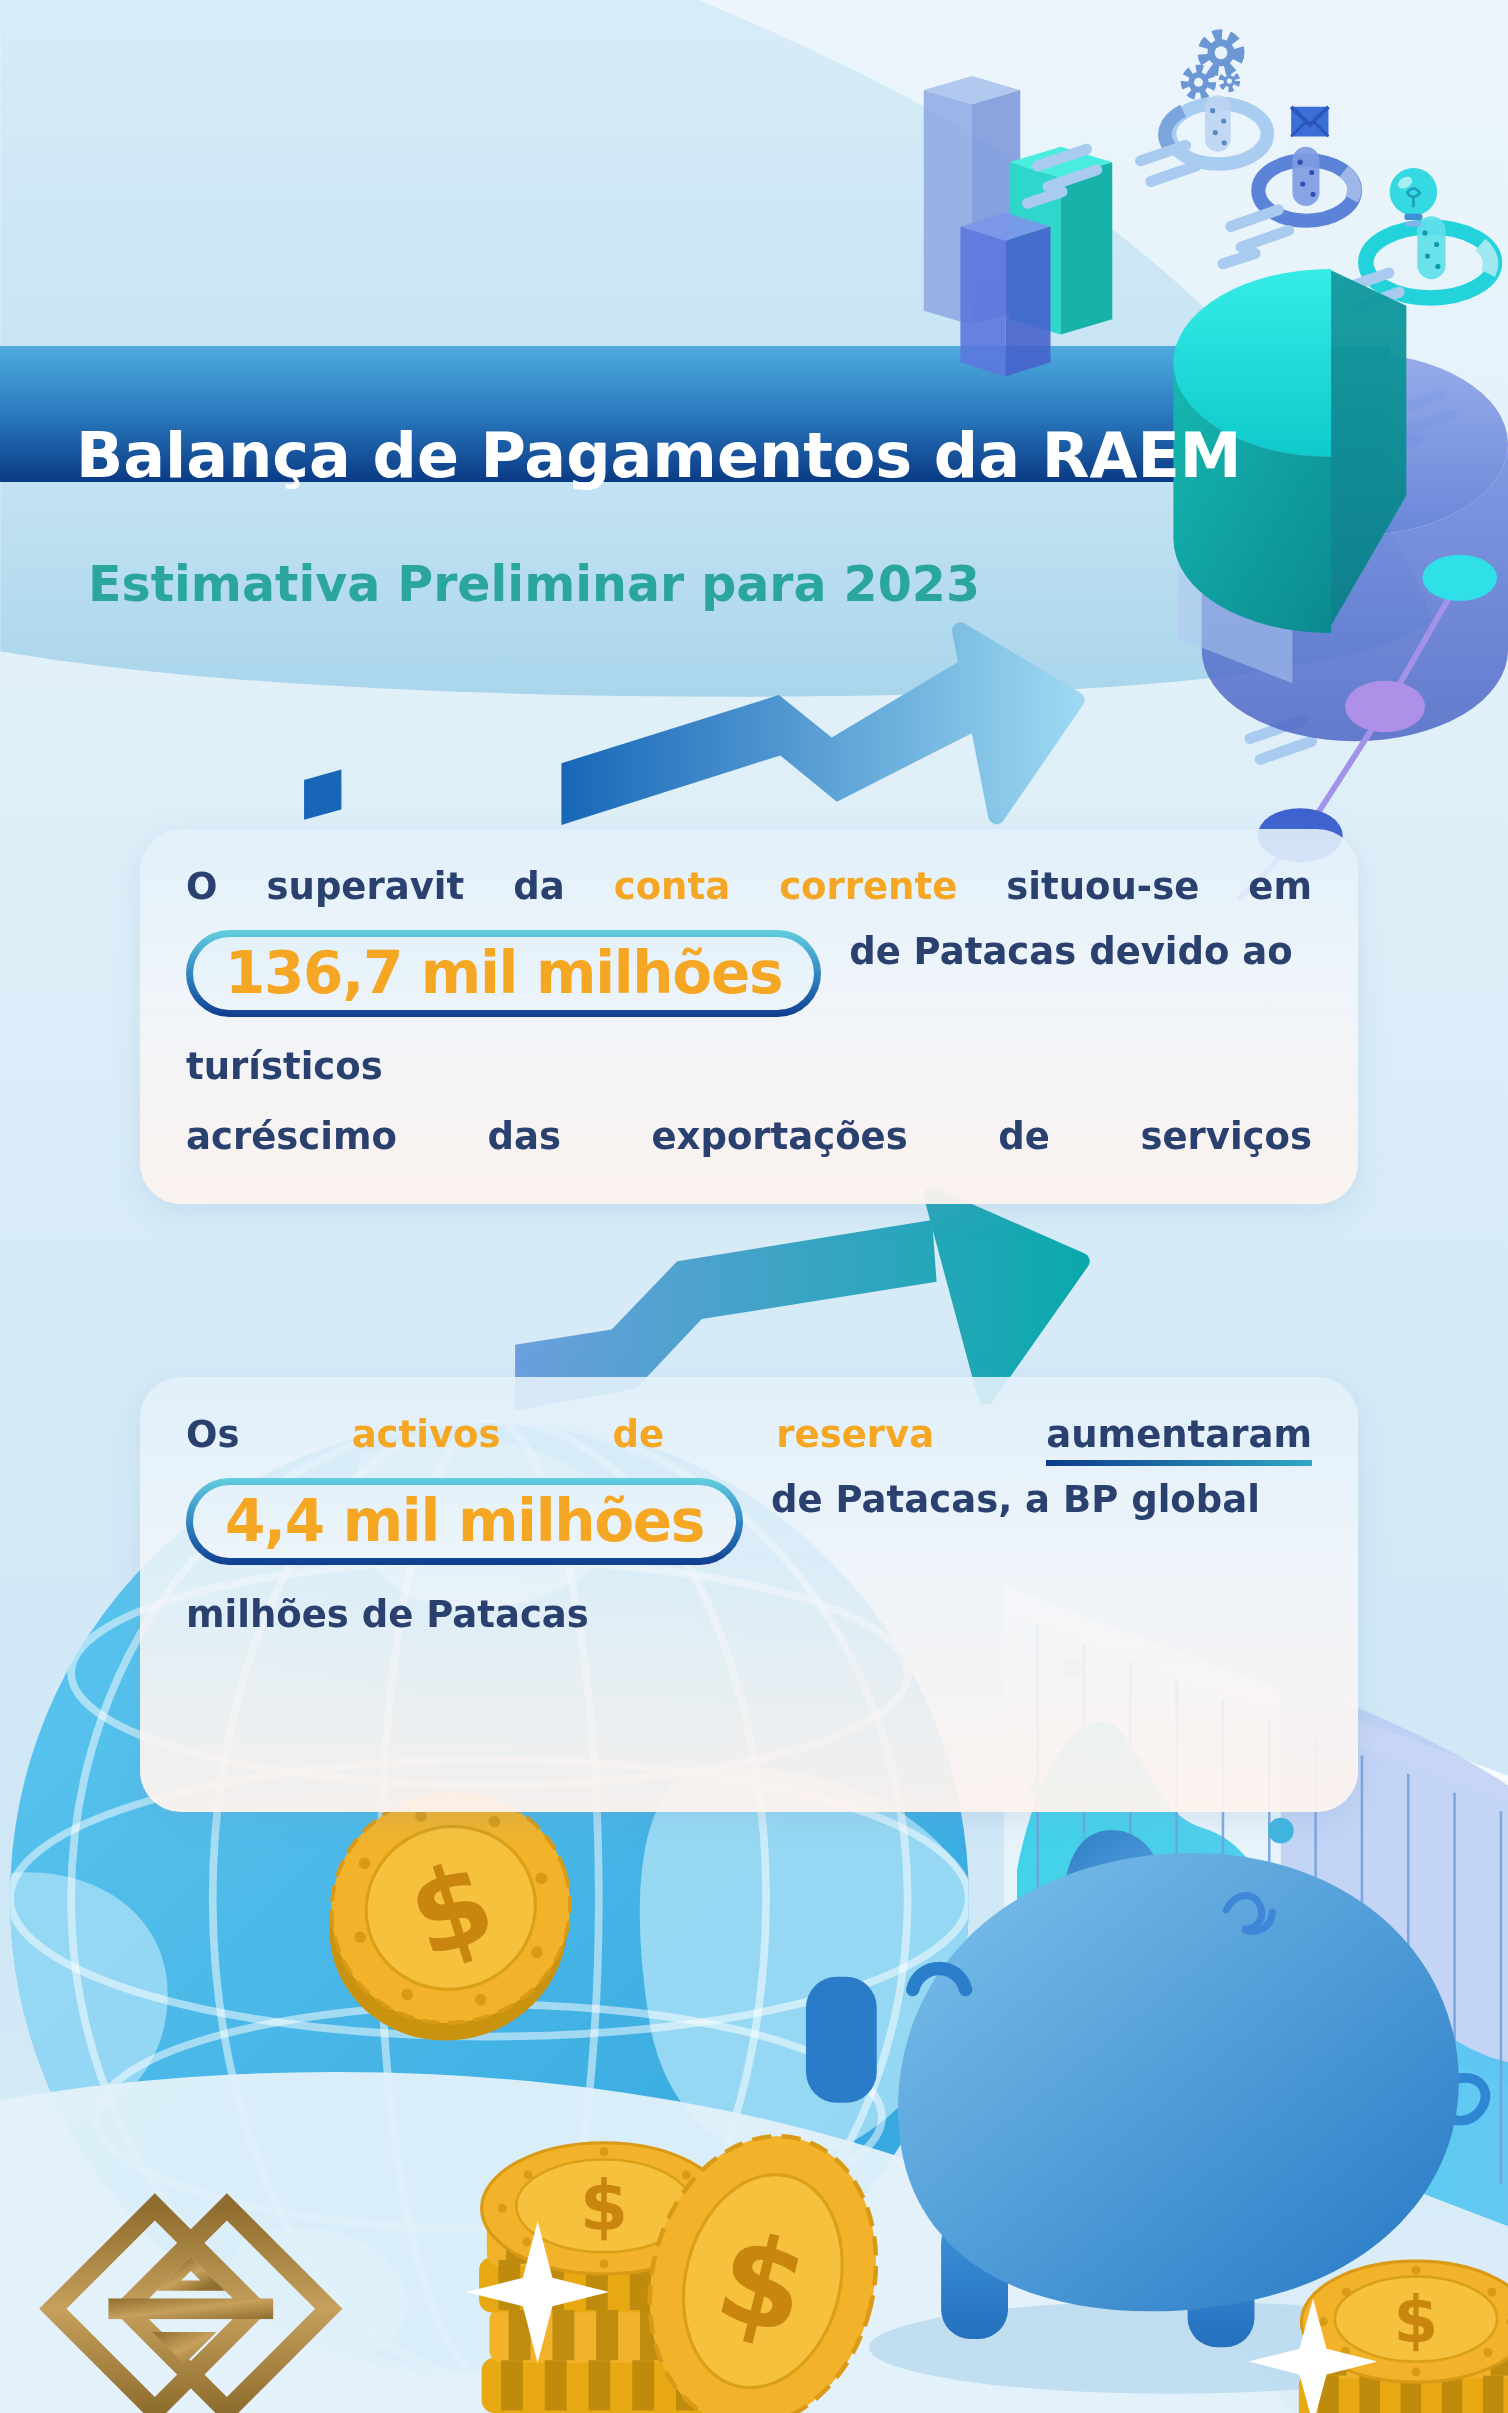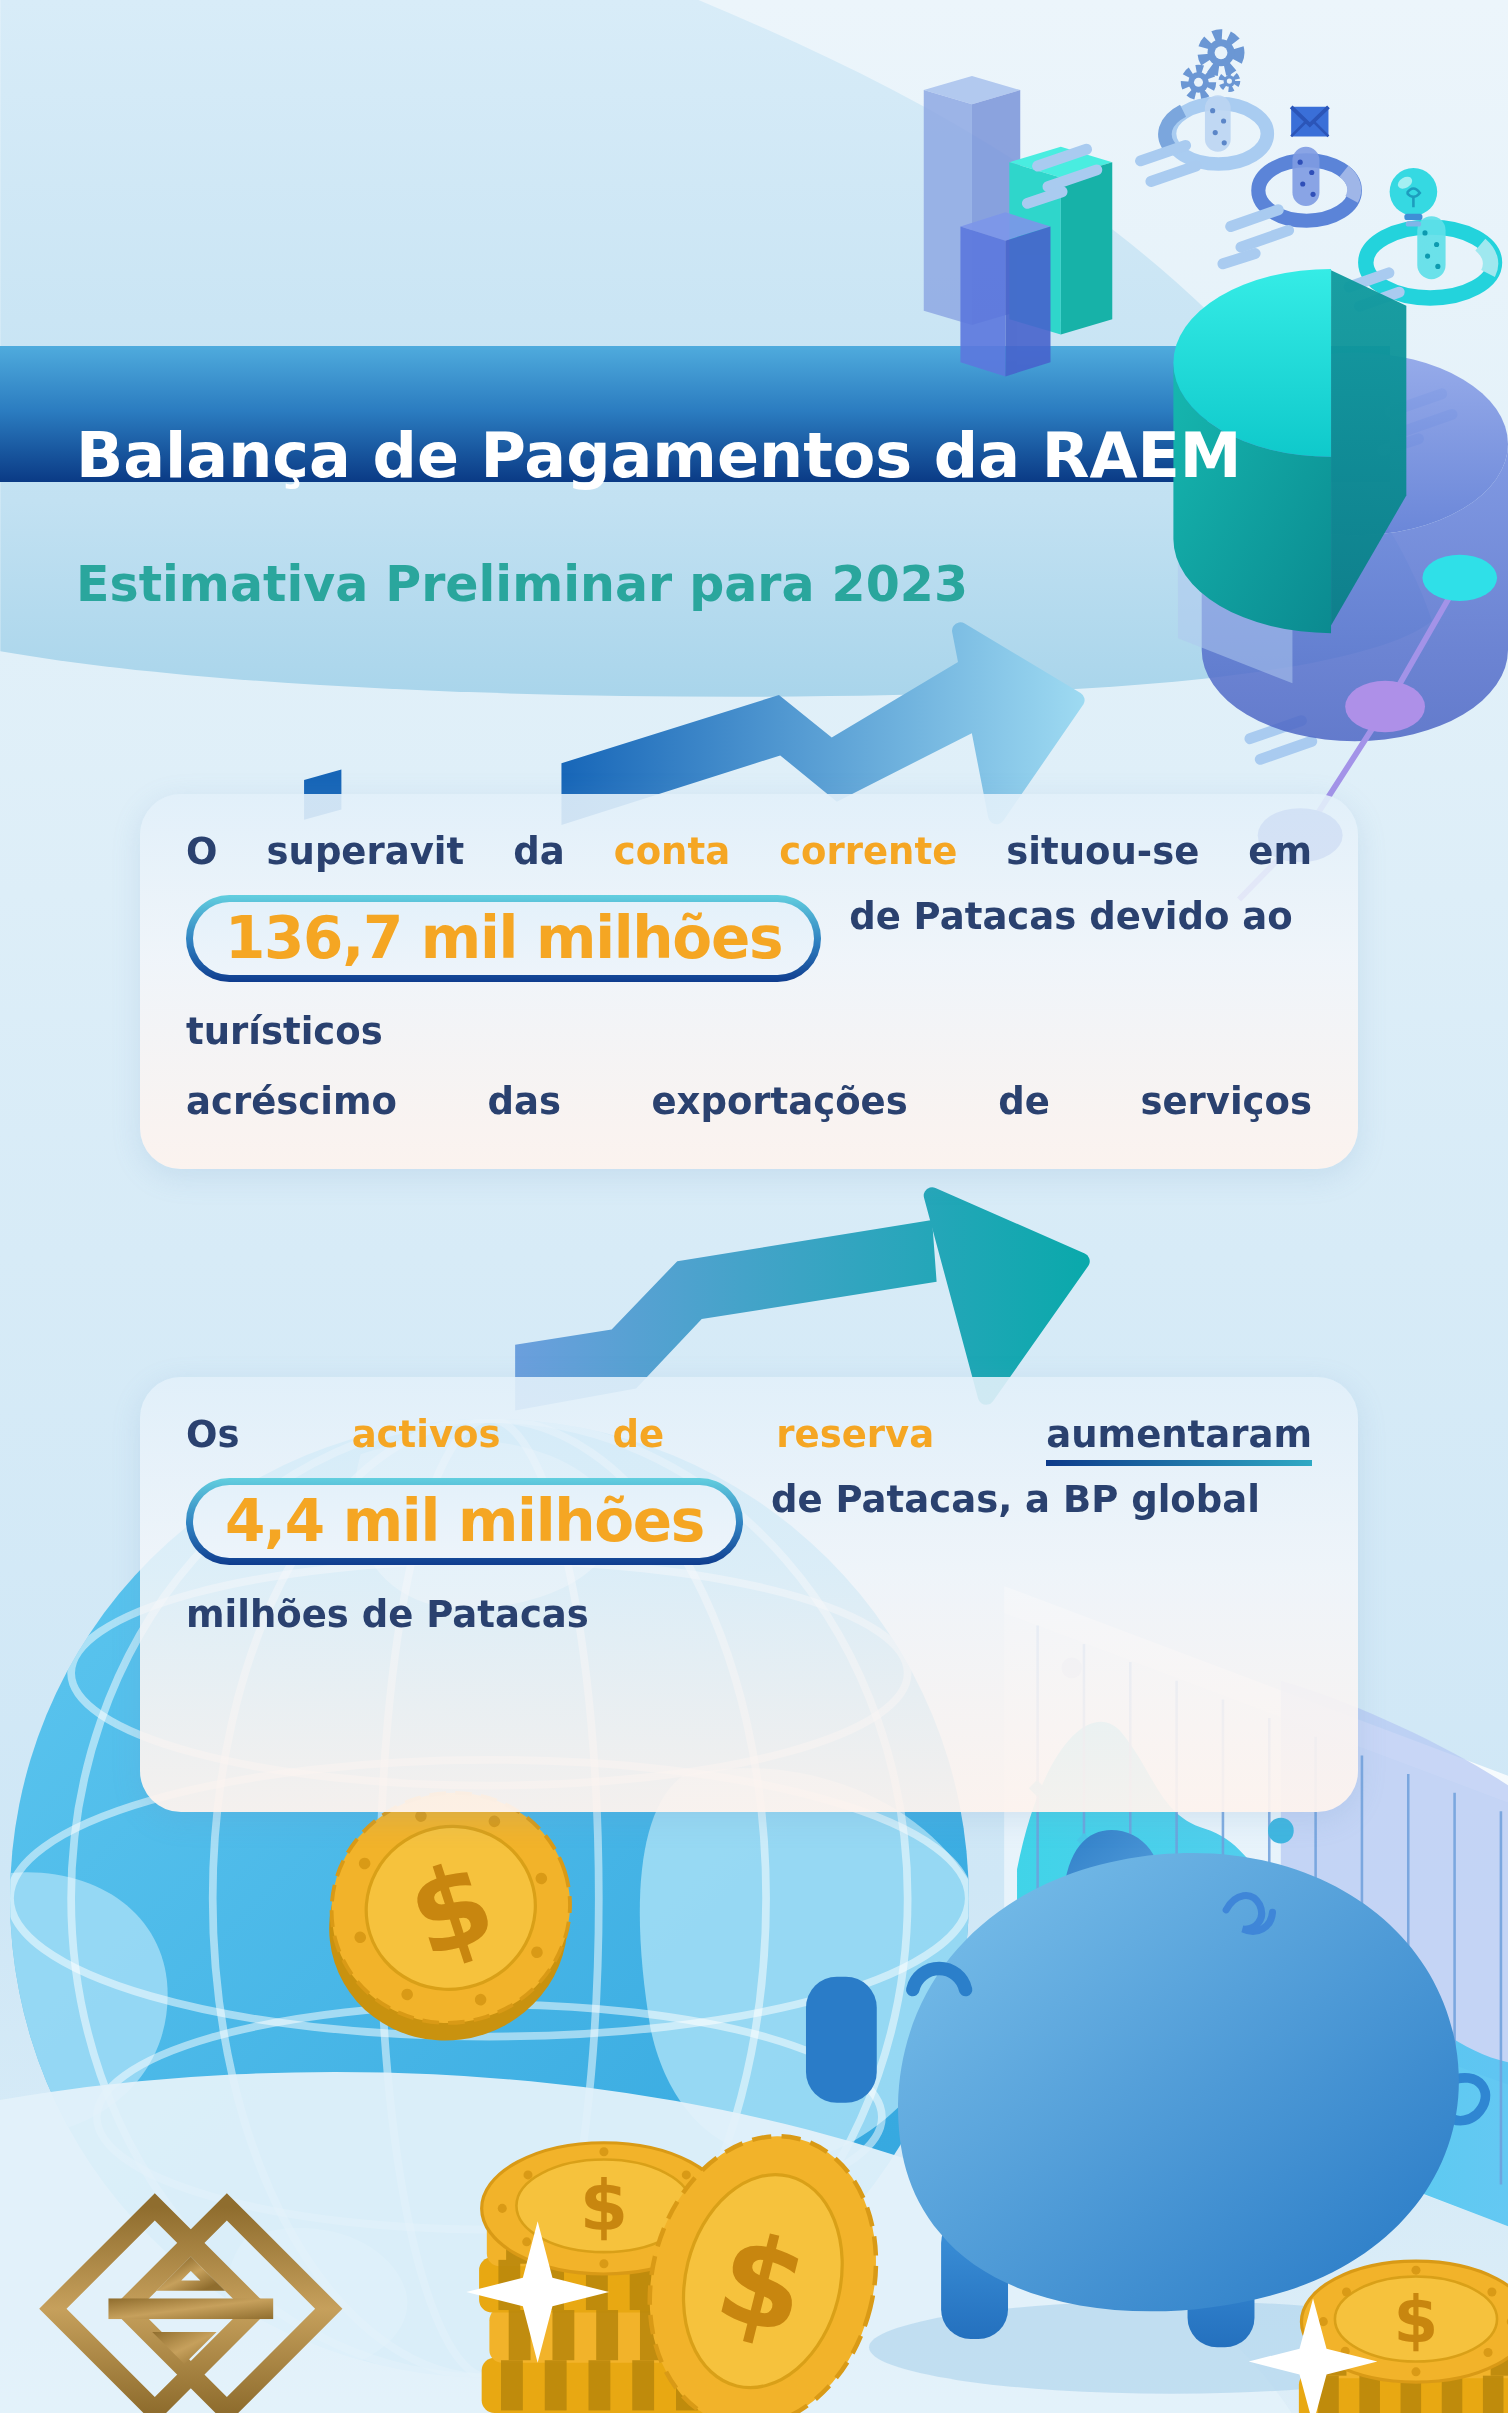--- a/index.html
+++ b/index.html
@@ -15,30 +15,30 @@
     position:absolute; left:0; top:346px; width:1390px; height:136px; z-index:1;
     background:linear-gradient(180deg,#4FABDD 0%,#2B7CC0 48%,#0A3A85 100%);
   }
   .deco{position:absolute; inset:0; z-index:2;}
   .textlayer{position:absolute; inset:0; z-index:3;border-radius:21px;}
   .title{
     position:absolute; left:76px; top:346px; height:136px; display:flex; align-items:center;
     font-size:62px; font-weight:bold; color:#FFFFFF; letter-spacing:0;
   }
   .subtitle{
-    position:absolute; left:76px; top:515px;
+    position:absolute; left:88px; top:515px;
     font-size:49px; font-weight:bold; color:#2AA69D;
   }
   .card{
     position:absolute; left:140px; width:1218px; box-sizing:border-box;
     border-radius:41px; padding:35px 46px 0 46px;
     background:linear-gradient(180deg,rgba(226,240,250,0.90) 0%,rgba(243,246,250,0.86) 45%,rgba(253,243,238,0.95) 100%);
     box-shadow:0 7.7px 29px rgba(110,155,200,0.18);
   }
-  .card1{top:794px; height:375px;}
+  .card1{top:829px; height:375px;}
   .card2{top:1377px; height:435px;}
   .line{font-size:37px; font-weight:bold; color:#2A416F; margin:0; line-height:1.25;}
   .jline{text-align:justify; text-align-last:justify;}
   .hl{color:#F5A623;}
   .und{
     background-image:linear-gradient(90deg,#0D3A8A 0%,#2FA9C4 100%);
     background-repeat:no-repeat; background-size:100% 6.4px; background-position:0 100%;
     padding-bottom:10.3px;
   }
   .caprow{display:flex; align-items:flex-start; gap:28px; margin-top:19.3px;}

